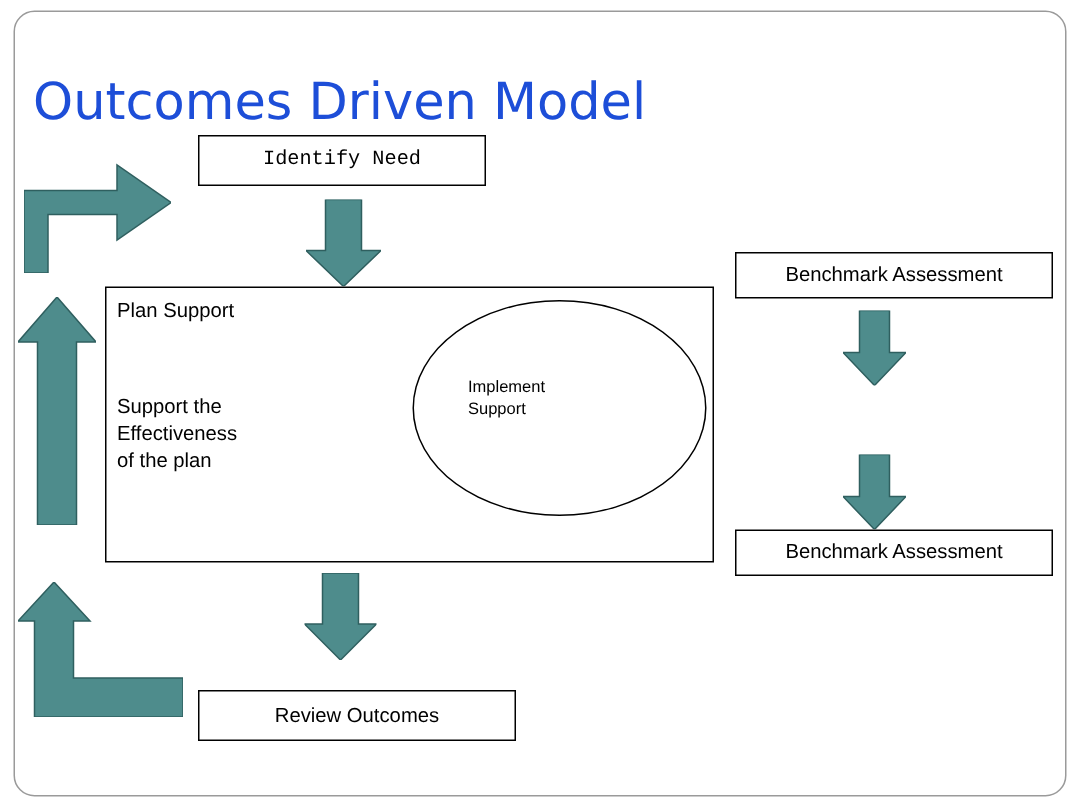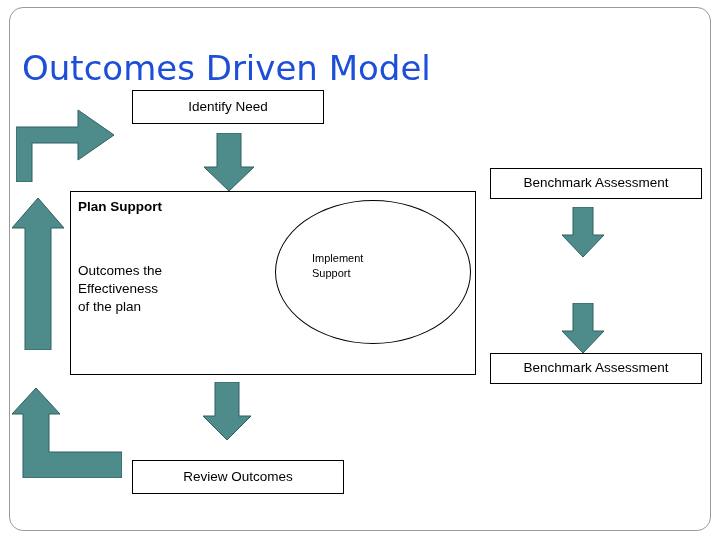--- a/index.html
+++ b/index.html
@@ -96,21 +96,21 @@
 
   <div class="arrow" style="left:16px; top:86px; width:98px; height:96px;">
     <svg width="98" height="96" viewBox="0 0 98 96">
       <polygon points="0,96 0,86 47,86 47,118 47,86 0,86 0,0 47,0 47,86" fill="none" stroke="none"></polygon>
       <path d="M0,96 L0,86 L0,86 Z" fill="none"></path>
       <path d="M16,96 L16,86 L16,86" fill="none"></path>
       <path d="M0,96 L0,41 L62,41 L62,24 L98,49 L62,74 L62,57 L16,57 L16,96 Z" fill="#4e8c8c" stroke="#2f5f5f" stroke-width="1"></path>
     </svg>
   </div>
 
-  <div class="box" style="left:132px; top:90px; width:192px; height:34px;">Identify Need</div>
+  <div class="box" style="left:132px; top:90px; width:192px; height:34px;font-family:Liberation Mono, monospace;">Identify Need</div>
 
   <div class="arrow" style="left:204px; top:133px; width:50px; height:58px;">
     <svg width="50" height="58" viewBox="0 0 50 58">
       <path d="M13,0 L37,0 L37,34 L50,34 L25,58 L0,34 L13,34 Z" fill="#4e8c8c" stroke="#2f5f5f" stroke-width="1"></path>
     </svg>
   </div>
 
   <div class="box" style="left:490px; top:168px; width:212px; height:31px;">Benchmark Assessment</div>
 
   <div class="arrow" style="left:562px; top:207px; width:42px; height:50px;">
@@ -123,23 +123,23 @@
   <div class="arrow" style="left:562px; top:303px; width:42px; height:50px;">
     <svg width="42" height="50" viewBox="0 0 42 50">
       <path d="M11,0 L31,0 L31,28 L42,28 L21,50 L0,28 L11,28 Z" fill="#4e8c8c" stroke="#2f5f5f" stroke-width="1"></path>
     </svg>
   </div>
 
   <div class="box" style="left:490px; top:353px; width:212px; height:31px;">Benchmark Assessment</div>
 
   <div class="bigbox" style="left:70px; top:191px; width:406px; height:184px;"></div>
 
-  <div class="plainbox" style="left:78px; top:198px; width:160px;font-weight:bold;">Plan Support</div>
+  <div class="plainbox" style="left:78px; top:198px; width:160px;">Plan Support</div>
 
-  <div class="plainbox" style="left:78px; top:262px; width:170px;">Outcomes the
+  <div class="plainbox" style="left:78px; top:262px; width:170px;">Support the
  Effectiveness
 of the plan</div>
 
   <div class="ellipse" style="left:275px; top:200px; width:196px; height:144px;"></div>
   <div class="ellipse-label" style="left:312px; top:251px; width:110px;">Implement
 Support</div>
 
   <div class="arrow" style="left:12px; top:198px; width:52px; height:152px;">
     <svg width="52" height="152" viewBox="0 0 52 152">
       <path d="M26,0 L52,30 L39,30 L39,152 L13,152 L13,30 L0,30 Z" fill="#4e8c8c" stroke="#2f5f5f" stroke-width="1"></path>

